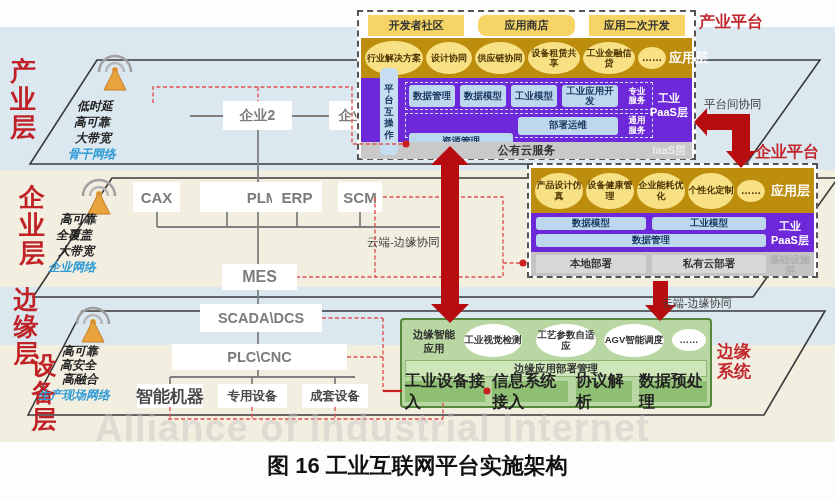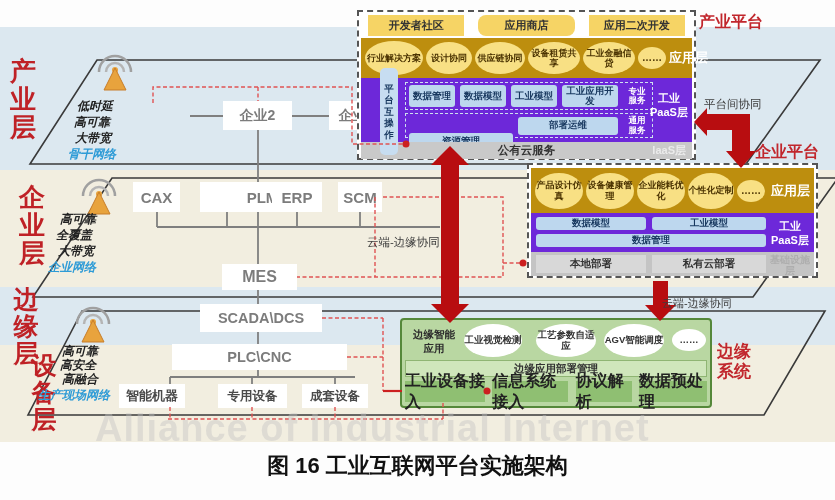--- a/index.html
+++ b/index.html
@@ -121,21 +121,21 @@
 
   <div class="nbox" style="left:223px;top:101px;width:69px;height:29px;font-size:14px;">企业2</div>
   <div class="nbox" style="left:329px;top:101px;width:55px;height:29px;font-size:14px;">企业3</div>
   <div class="nbox" style="left:133px;top:182px;width:47px;height:30px;font-size:15px;">CAX</div>
   <div class="nbox" style="left:200px;top:182px;width:53px;height:30px;font-size:15px;padding-left:36px;">PLM</div>
   <div class="nbox" style="left:272px;top:182px;width:50px;height:30px;font-size:15px;">ERP</div>
   <div class="nbox" style="left:338px;top:182px;width:44px;height:30px;font-size:15px;">SCM</div>
   <div class="nbox" style="left:222px;top:264px;width:75px;height:26px;font-size:16px;">MES</div>
   <div class="nbox" style="left:200px;top:304px;width:122px;height:28px;font-size:14.5px;">SCADA\DCS</div>
   <div class="nbox" style="left:172px;top:344px;width:175px;height:26px;font-size:14.5px;">PLC\CNC</div>
-  <div class="nbox dev" style="left:119px;top:384px;width:66px;height:24px;font-size:13px;">智能机器</div>
+  <div class="nbox dev" style="left:137px;top:384px;width:66px;height:24px;font-size:17px;">智能机器</div>
   <div class="nbox dev" style="left:218px;top:384px;width:69px;height:24px;font-size:12.5px;">专用设备</div>
   <div class="nbox dev" style="left:302px;top:384px;width:66px;height:24px;font-size:12.5px;">成套设备</div>
 
   <div class="panel" style="left:357px;top:10px;width:339px;height:150px;">
     <div style="position:absolute;left:9px;top:3px;right:9px;height:21px;display:flex;gap:14px;">
       <div style="flex:1;background:#f6d465;display:flex;align-items:center;justify-content:center;font-size:11px;font-weight:bold;color:#333;">开发者社区</div>
       <div style="flex:1;background:#f6d465;display:flex;align-items:center;justify-content:center;font-size:11px;font-weight:bold;color:#333;border-radius:8px;">应用商店</div>
       <div style="flex:1;background:#f6d465;display:flex;align-items:center;justify-content:center;font-size:11px;font-weight:bold;color:#333;">应用二次开发</div>
     </div>
     <div class="goldbar" style="left:2px;top:26px;right:2px;height:40px;">

